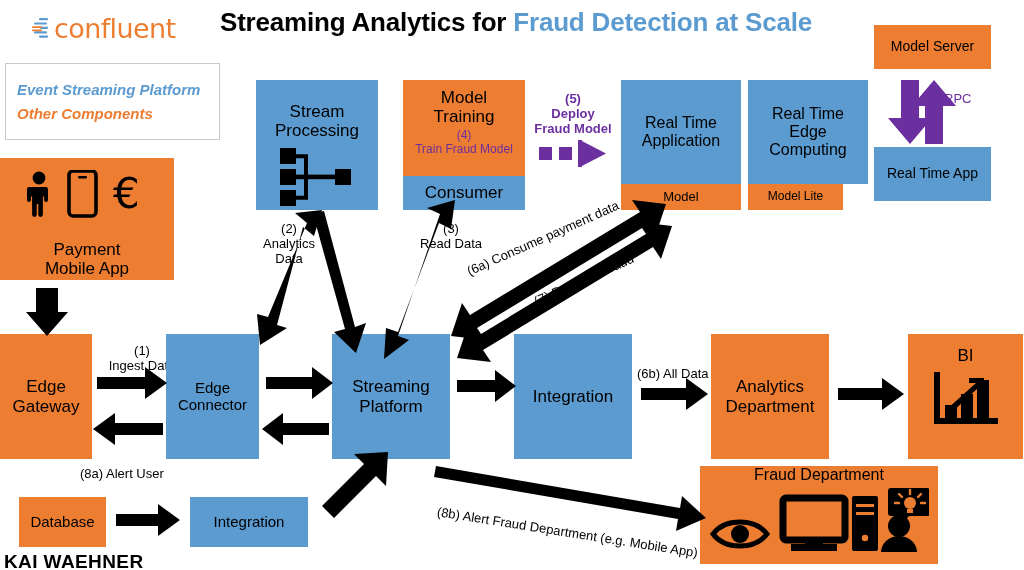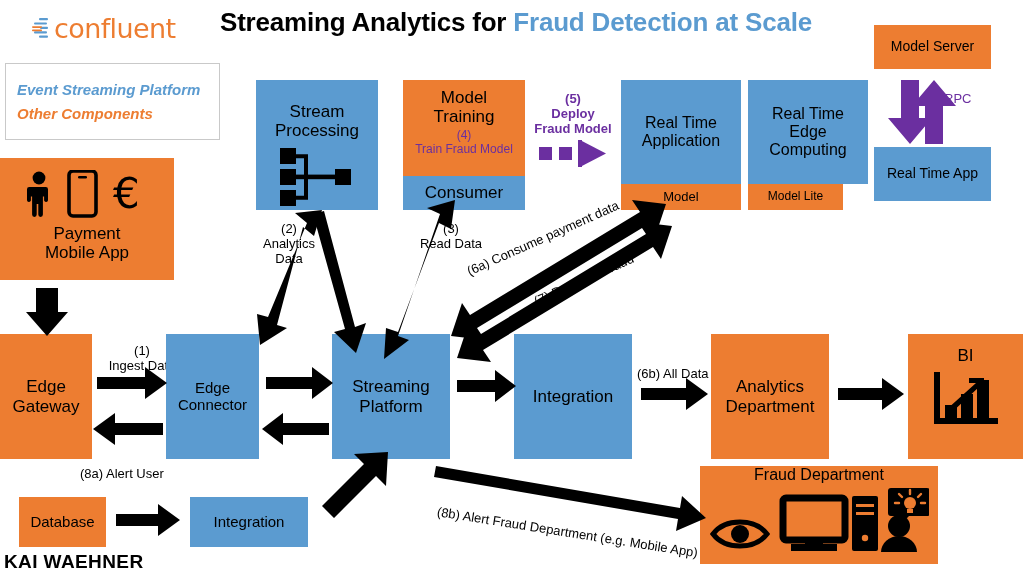--- a/index.html
+++ b/index.html
@@ -109,21 +109,21 @@
           <path d="M7.2 17 h13.6 a2.2 2.2 0 0 1 2.2 2.2 v11 a2 2 0 0 1 -3.9 0.4 v-4 h-1.2 v18 a2.3 2.3 0 0 1 -4.6 0 v-10.5 h-1.6 v10.5 a2.3 2.3 0 0 1 -4.6 0 v-18 h-1.2 v4 a2 2 0 0 1 -3.9 -0.4 v-11 a2.2 2.2 0 0 1 2.2 -2.2 z"></path>
         </g>
 
         <g>
           <rect x="44" y="1" width="27" height="45" rx="4" fill="none" stroke="#000" stroke-width="3.6"></rect>
           <rect x="53" y="6" width="9" height="2.6" rx="1.3"></rect>
         </g>
       </g>
       <text x="88" y="38" font-family="DejaVu Sans, sans-serif" font-size="42" fill="#000">€</text>
     </svg>
-    <div style="margin-top:6px;">
+    <div style="margin-top:22px;">
       <div>Payment</div>
       <div>Mobile App</div>
     </div>
   </div>
 
   <div class="box blue" style="left:256px; top:80px; width:122px; height:130px; font-size:17px; justify-content:flex-start; padding-top:22px;">
     <div>Stream</div>
     <div>Processing</div>
     <svg width="80" height="62" viewBox="0 0 80 62" style="margin-top:6px;">
       <g fill="#000">

